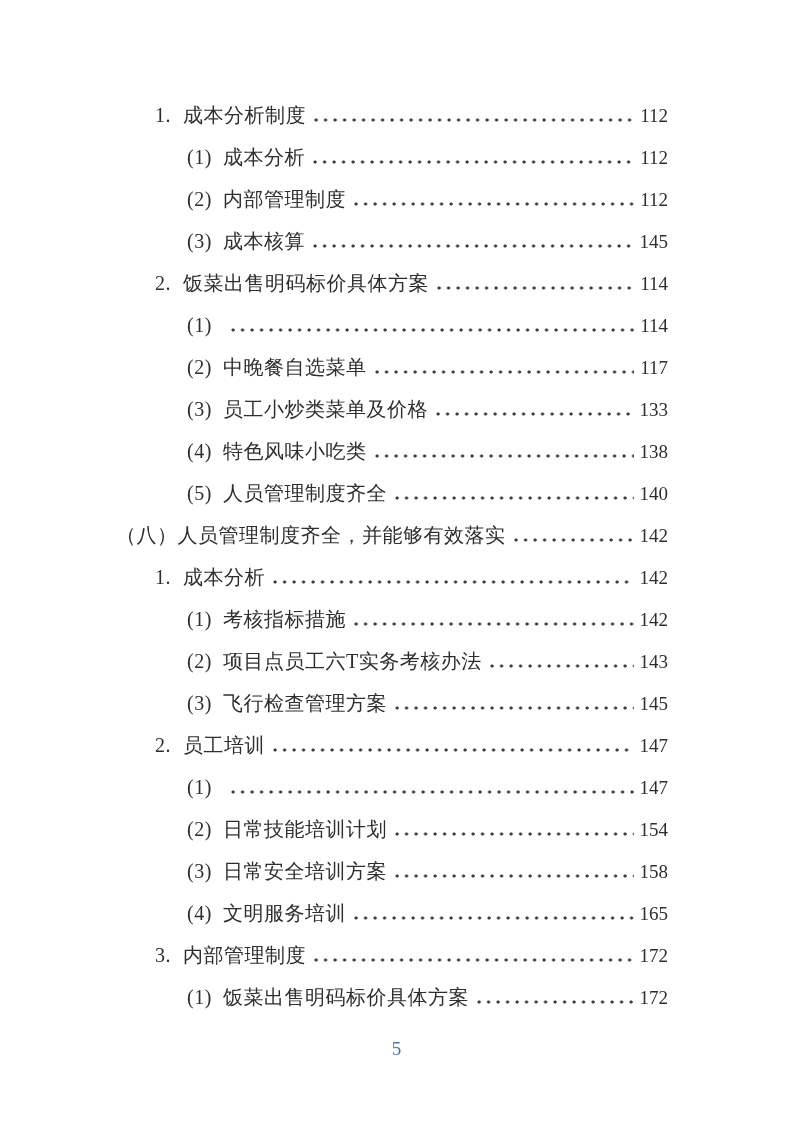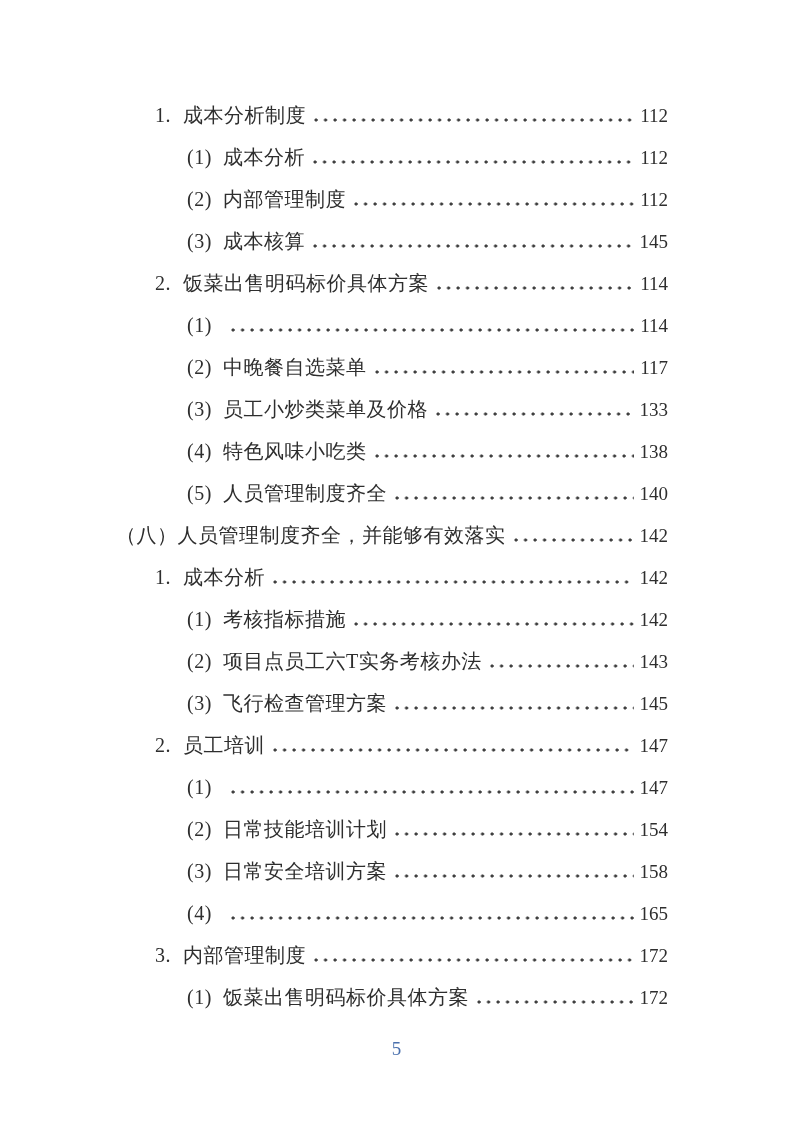--- a/index.html
+++ b/index.html
@@ -185,20 +185,21 @@
     <span class="pagenum">154</span>
   </div>
       <div class="toc-row l3">
     <span class="marker">(3)</span>
     <span class="label">日常安全培训方案</span>
     <span class="leader"></span>
     <span class="pagenum">158</span>
   </div>
       <div class="toc-row l3">
     <span class="marker">(4)</span>
+    <span class="label">文明服务培训</span>
     <span class="leader"></span>
     <span class="pagenum">165</span>
   </div>
       <div class="toc-row l2">
     <span class="marker">3.</span>
     <span class="label">内部管理制度</span>
     <span class="leader"></span>
     <span class="pagenum">172</span>
   </div>
       <div class="toc-row l3">

